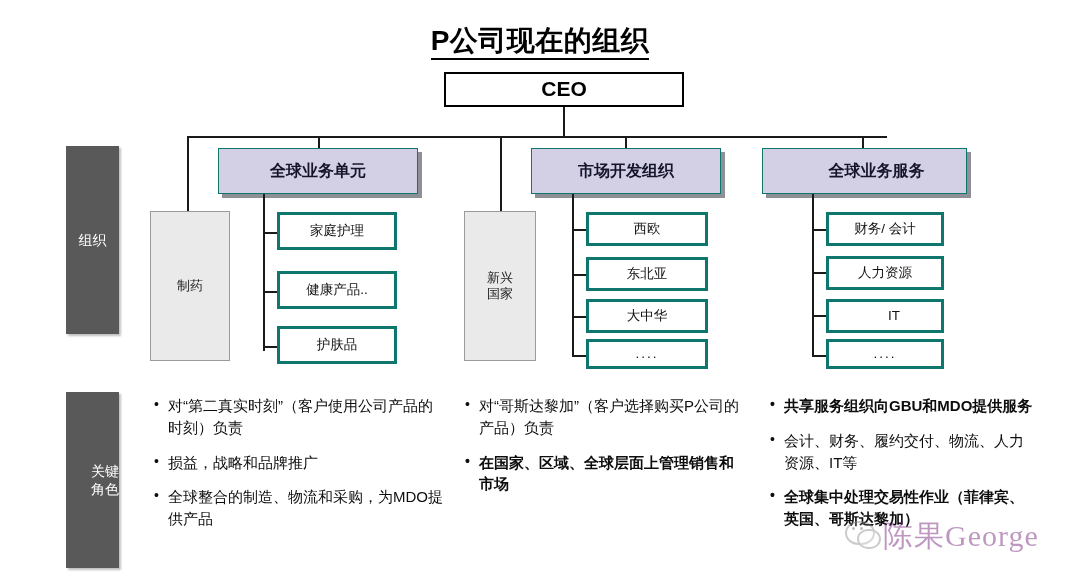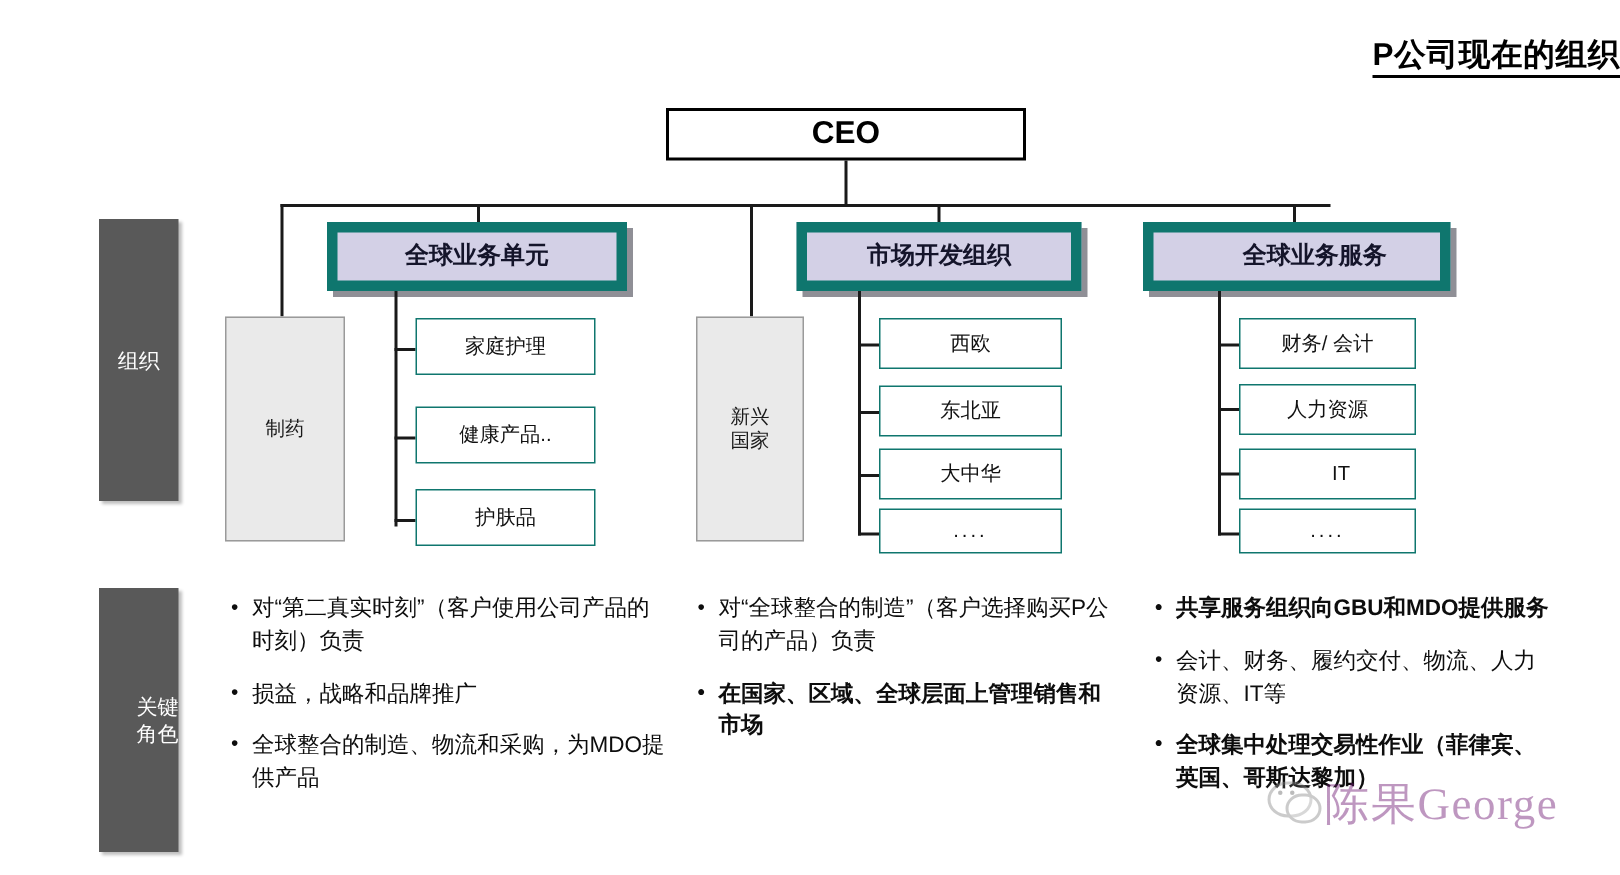--- a/index.html
+++ b/index.html
@@ -18,22 +18,22 @@
     background: #ffffff;
     overflow: hidden;
   }
 
   
   .page-title {
     position: absolute;
     left: 0;
     top: 22px;
     width: 1080px;
-    text-align: right;
-    font-size: 21px;
+    text-align: center;
+    font-size: 28px;
     font-weight: bold;
     letter-spacing: 0.5px;
   }
   .page-title span {
     border-bottom: 2px solid #000;
     padding-bottom: 2px;
   }
 
   
   .box {
@@ -45,35 +45,35 @@
     text-align: center;
     line-height: 1.25;
   }
   .box-ceo {
     border: 2px solid #000;
     background: #ffffff;
     font-size: 21px;
     font-weight: bold;
   }
   .box-div {
-    border: 7px solid #0f766e;
+    border: 1px solid #0f766e;
     background: #d3d0e6;
     font-size: 16px;
     font-weight: bold;
     color: #14142a;
     box-shadow: 4px 4px 0 0 #8f8f96;
   }
   .box-grey {
     border: 1px solid #9a9a9a;
     background: #eaeaea;
     font-size: 13px;
     color: #1a1a1a;
   }
   .box-leaf {
-    border: 1px solid #0f766e;
+    border: 3px solid #0f766e;
     background: #ffffff;
     font-size: 13.5px;
     color: #111111;
   }
   .box-leaf.dots, .box-grey.dots {
     letter-spacing: 2px;
   }
 
   
   .line-v {
@@ -285,21 +285,21 @@
     <div class="bullet">
       <span>损益，战略和品牌推广</span>
     </div>
     <div class="bullet">
       <span>全球整合的制造、物流和采购，为MDO提供产品</span>
     </div>
   </div>
 
   <div class="bullets" style="left:463px; top:395px; width:278px;">
     <div class="bullet">
-      <span>对“全球整合的制造”（客户选择购买P公司的产品）负责</span>
+      <span>对“哥斯达黎加”（客户选择购买P公司的产品）负责</span>
     </div>
     <div class="bullet bold">
       <span>在国家、区域、全球层面上管理销售和市场</span>
     </div>
   </div>
 
   <div class="bullets" style="left:768px; top:395px; width:265px;">
     <div class="bullet bold">
       <span>共享服务组织向GBU和MDO提供服务</span>
     </div>

